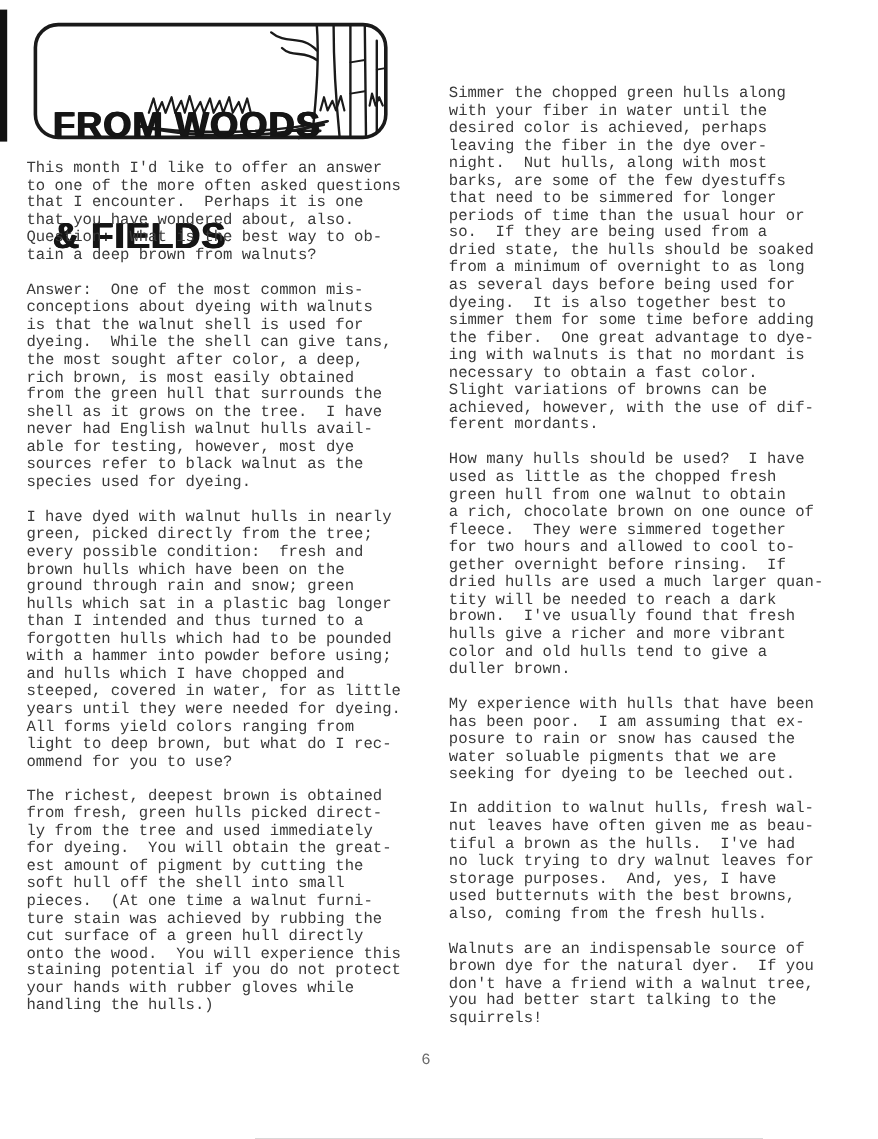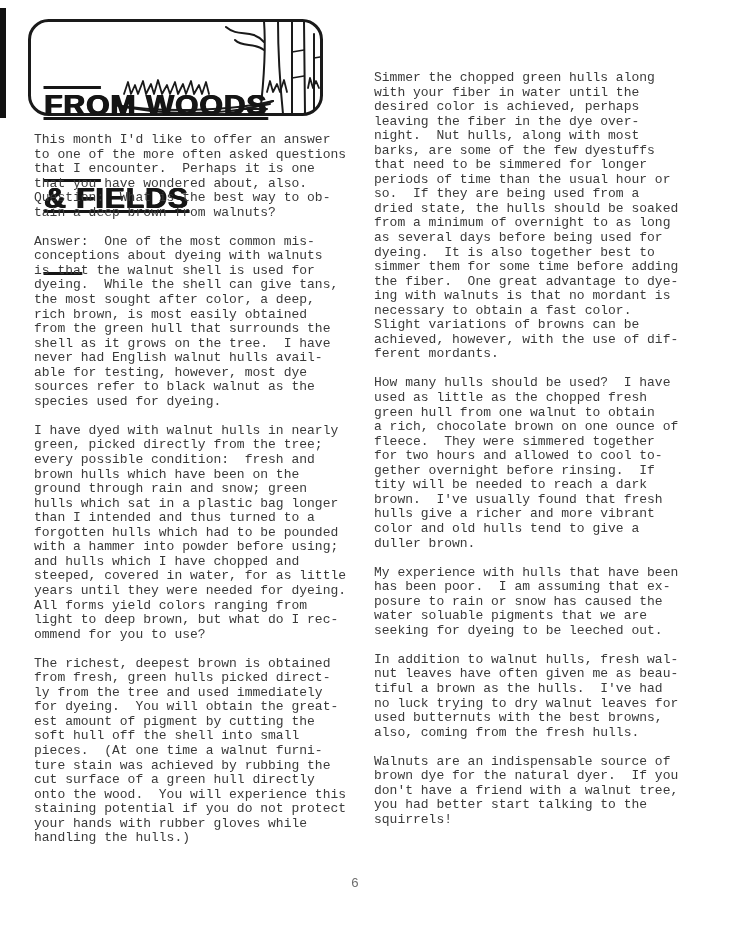--- a/index.html
+++ b/index.html
@@ -22,28 +22,27 @@
   .title{
     position:absolute;left:17px;top:9px;
     font-family:"Liberation Sans","DejaVu Sans",sans-serif;
     font-weight:bold;
     font-size:30px;
     line-height:31px;
     letter-spacing:1px;
     color:#151515;
     text-shadow:0.9px 0 0 #151515,-0.5px 0 0 #151515;
     white-space:pre;
-    text-decoration:underline;
   }
   .col{
     position:absolute;
     font-size:13px;
     line-height:14.55px;
   }
-  .col-left{left:22px;top:133px;width:342px;margin-left:12px;}
+  .col-left{left:22px;top:133px;width:342px;}
   .col-right{left:374px;top:71px;width:342px;}
   .para{margin:0 0 14.55px 0;}
   .line{white-space:pre;height:14.55px;}
   .ul{text-underline-offset:3px;text-decoration-thickness:1.2px;}
   .page-number{
     position:absolute;left:351px;top:876px;
     font-size:13px;color:#6b6b6b;
   }
 </style>
 </head>
@@ -173,38 +172,40 @@
         <div class="line">ferent mordants.</div>
       </div>
       <div class="para">
         <div class="line">How many hulls should be used?  I have</div>
         <div class="line">used as little as the <span class="ul">chopped fresh</span></div>
         <div class="line"><span class="ul">green hull</span> from one walnut to obtain</div>
         <div class="line">a rich, chocolate brown on one ounce of</div>
         <div class="line">fleece.  They were simmered together</div>
         <div class="line">for two hours and allowed to cool to-</div>
         <div class="line">gether overnight before rinsing.  If</div>
+        <div class="line">dried hulls are used a much larger quan-</div>
         <div class="line">tity will be needed to reach a dark</div>
         <div class="line">brown.  I've usually found that fresh</div>
         <div class="line">hulls give a richer and more vibrant</div>
         <div class="line">color and old hulls tend to give a</div>
         <div class="line">duller brown.</div>
       </div>
       <div class="para">
         <div class="line">My experience with hulls that have been</div>
         <div class="line">has been poor.  I am assuming that ex-</div>
         <div class="line">posure to rain or snow has caused the</div>
         <div class="line">water soluable pigments that we are</div>
         <div class="line">seeking for dyeing to be leeched out.</div>
       </div>
       <div class="para">
         <div class="line">In addition to walnut hulls, fresh wal-</div>
         <div class="line">nut leaves have often given me as beau-</div>
         <div class="line">tiful a brown as the hulls.  I've had</div>
         <div class="line">no luck trying to dry walnut leaves for</div>
+        <div class="line">storage purposes.  And, yes, I have</div>
         <div class="line">used butternuts with the best browns,</div>
         <div class="line">also, coming from the fresh hulls.</div>
       </div>
       <div class="para">
         <div class="line">Walnuts are an indispensable source of</div>
         <div class="line">brown dye for the natural dyer.  If you</div>
         <div class="line">don't have a friend with a walnut tree,</div>
         <div class="line">you had better start talking to the</div>
         <div class="line">squirrels!</div>
       </div>

